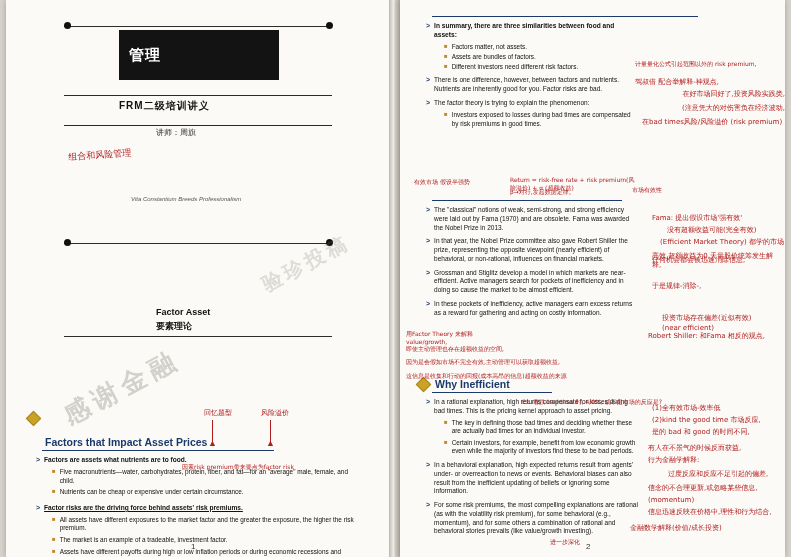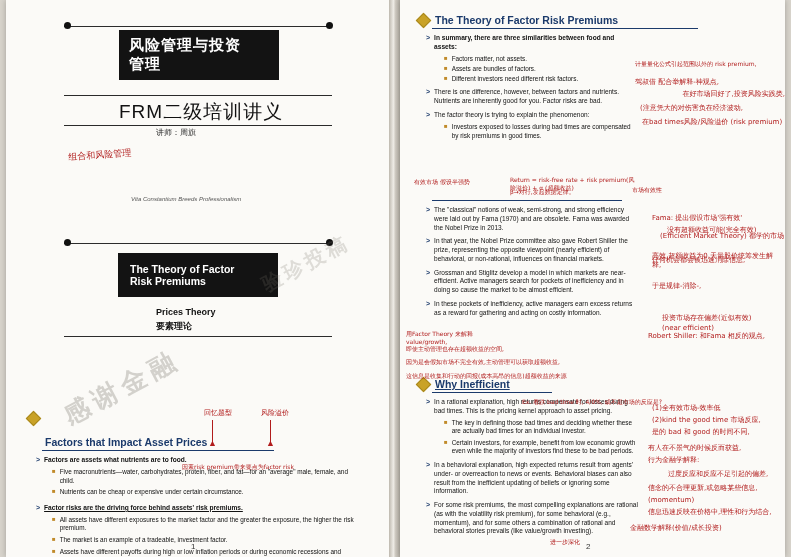--- a/index.html
+++ b/index.html
@@ -38,21 +38,21 @@
   .cover-rule{
     position:absolute;left:58px;top:95px;width:268px;height:0;
     border-top:1px solid #2a2a2a;
   }
   .cover-rule2{
     position:absolute;left:58px;top:125px;width:268px;height:0;
     border-top:1px solid #2a2a2a;
   }
   .cover-sub{
     position:absolute;left:113px;top:99px;width:220px;
-    font-size:19px;font-weight:normal;color:#111;letter-spacing:1px;
+    font-size:10px;font-weight:bold;color:#111;letter-spacing:1px;
   }
   .cover-teacher{
     position:absolute;left:150px;top:127px;font-size:8px;color:#333;
   }
   .dot{
     position:absolute;width:7px;height:7px;border-radius:50%;background:#111;
   }
   .rule-thin{position:absolute;height:0;border-top:1px solid #2c2c2c;}
   .chapter-box{
     position:absolute;left:112px;top:253px;width:160px;height:44px;
@@ -97,43 +97,36 @@
 
 <div class="spread">
 
   <div class="page page-left">
 
     <div class="rule-thin" style="left:58px;top:26px;width:268px;"></div>
     <div class="dot" style="left:58px;top:22px;"></div>
     <div class="dot" style="left:320px;top:22px;"></div>
 
     <div class="cover-title">
-      <div>风险管理与投资</div>
       <div>管理</div>
     </div>
 
     <div class="cover-rule"></div>
     <div class="cover-sub">FRM二级培训讲义</div>
     <div class="cover-rule2"></div>
     <div class="cover-teacher">讲师：周旗</div>
 
     <div class="hw" style="left:62px;top:152px;font-size:9px;transform:rotate(-4deg);">组合和风险管理</div>
     <div style="position:absolute;left:125px;top:196px;font-size:6px;color:#555;font-style:italic;">Vita Constantium Breeds Professionalism</div>
 
     <div class="rule-thin" style="left:58px;top:243px;width:268px;"></div>
     <div class="dot" style="left:58px;top:239px;"></div>
     <div class="dot" style="left:320px;top:239px;"></div>
 
-    <div class="chapter-box">
-      <div>
-        <div>The Theory of Factor</div>
-        <div>Risk Premiums</div>
-      </div>
-    </div>
-    <div class="chapter-sub">Prices Theory</div>
+    <div class="chapter-sub">Factor Asset</div>
     <div class="chapter-sub" style="top:320px;left:150px;">要素理论</div>
     <div class="rule-thin" style="left:58px;top:336px;width:268px;"></div>
 
     <div class="wm" style="left:52px;top:370px;">感谢金融</div>
     <div class="wm2" style="left:252px;top:250px;">验珍投稿</div>
 
     <div class="blk" style="left:22px;top:388px;width:345px;">
       <div class="sec">
         <div class="diamond"></div>
         <div class="sec-title" style="font-size:10.5px;margin-top:48px;">Factors that Impact Asset Prices</div>
@@ -180,24 +173,20 @@
     <div class="hw" style="left:176px;top:463px;font-size:6px;">因素risk premium带来要点为factor risk</div>
 
     <div class="pgnum" style="left:185px;">1</div>
   </div>
 
   <div class="gutter"></div>
 
   <div class="page page-right">
 
     <div class="blk" style="left:18px;top:14px;width:220px;">
-      <div class="sec">
-        <div class="diamond"></div>
-        <div class="sec-title" style="font-size:10.5px;">The Theory of Factor Risk Premiums</div>
-      </div>
       <div class="sec-underline" style="margin:2px 0 5px 14px;width:266px;"></div>
 
       <div class="bullet-row" style="margin-left:8px;margin-top:4px;">
         <span class="gt" style="font-size:7px;">&gt;</span>
         <span class="txt b" style="font-size:6.6px;line-height:1.35;width:205px;">In summary, there are three similarities between food and assets:</span>
       </div>
       <div class="bullet-row" style="margin-left:26px;margin-top:3px;">
         <span class="sq" style="font-size:6px;">■</span>
         <span class="txt" style="font-size:6.4px;">Factors matter, not assets.</span>
       </div>
@@ -242,21 +231,21 @@
       </div>
       <div class="bullet-row" style="margin-left:8px;margin-top:5px;">
         <span class="gt" style="font-size:7px;">&gt;</span>
         <span class="txt" style="font-size:6.5px;line-height:1.35;width:205px;">In these pockets of inefficiency, active managers earn excess returns as a reward for gathering and acting on costly information.</span>
       </div>
     </div>
 
     <div class="blk" style="left:18px;top:378px;width:220px;">
       <div class="sec">
         <div class="diamond"></div>
-        <div class="sec-title" style="font-size:10.5px;text-decoration:underline;">Why Inefficient</div>
+        <div class="sec-title" style="font-size:10.5px;">Why Inefficient</div>
       </div>
       <div class="sec-underline" style="margin:2px 0 5px 14px;width:120px;"></div>
 
       <div class="bullet-row" style="margin-left:8px;margin-top:4px;">
         <span class="gt" style="font-size:7px;">&gt;</span>
         <span class="txt" style="font-size:6.5px;line-height:1.35;width:205px;">In a rational explanation, high returns compensate for losses during bad times. This is the pricing kernel approach to asset pricing.</span>
       </div>
       <div class="bullet-row" style="margin-left:26px;margin-top:3px;">
         <span class="sq" style="font-size:6px;">■</span>
         <span class="txt" style="font-size:6.4px;line-height:1.35;width:190px;">The key in defining those bad times and deciding whether these are actually bad times for an individual investor.</span>
@@ -271,31 +260,31 @@
       </div>
       <div class="bullet-row" style="margin-left:8px;margin-top:5px;">
         <span class="gt" style="font-size:7px;">&gt;</span>
         <span class="txt" style="font-size:6.5px;line-height:1.35;width:205px;">For some risk premiums, the most compelling explanations are rational (as with the volatility risk premium), for some behavioral (e.g., momentum), and for some others a combination of rational and behavioral stories prevails (like value/growth investing).</span>
       </div>
     </div>
 
     <div class="hw" style="left:235px;top:60px;width:150px;font-size:6px;">计量量化公式引起范围以外的 risk premium,</div>
     <div class="hw" style="left:235px;top:78px;width:150px;">驾叔借 配合举解释-神观点,</div>
     <div class="hw" style="left:240px;top:90px;width:145px;text-align:right;">在好市场回好了,投资风险实践类,</div>
-    <div class="hw" style="left:240px;top:104px;width:145px;">(注意凭大的对伤害负在经济波动,</div>
+    <div class="hw" style="left:240px;top:104px;width:145px;text-align:right;">(注意凭大的对伤害负在经济波动,</div>
     <div class="hw" style="left:242px;top:118px;width:143px;">在bad times风险/风险溢价 (risk premium)</div>
 
     <div class="hw" style="left:14px;top:178px;width:110px;font-size:6px;">有效市场 假设半强势</div>
     <div class="hw" style="left:110px;top:176px;width:130px;font-size:6px;">Return = risk-free rate + risk premium(风险溢价) + α (超额收益)</div>
     <div class="hw" style="left:110px;top:188px;width:140px;font-size:6px;">β→对行,发起数据定律。</div>
     <div class="hw" style="left:232px;top:186px;width:150px;font-size:6px;">市场有效性</div>
 
     <div class="hw" style="left:252px;top:214px;width:130px;">Fama: 提出假设市场'强有效'</div>
     <div class="hw" style="left:252px;top:226px;width:130px;margin-left:15px;">没有超额收益可能(完全有效)</div>
-    <div class="hw" style="left:252px;top:232px;width:130px;padding-left:8px;">(Efficient Market Theory) 都学的市场</div>
+    <div class="hw" style="left:252px;top:238px;width:130px;padding-left:8px;">(Efficient Market Theory) 都学的市场</div>
     <div class="hw" style="left:252px;top:252px;width:130px;">高效,超额收益为0,天量股价统筹发生解释,</div>
     <div class="hw" style="left:252px;top:256px;width:130px;">任何机会都会被迅速消除信息,</div>
     <div class="hw" style="left:252px;top:282px;width:130px;">于是规律-消除-,</div>
     <div class="hw" style="left:248px;top:300px;width:135px;margin-top:32px;">Robert Shiller: 和Fama 相反的观点,</div>
     <div class="hw" style="left:262px;top:314px;width:120px;">投资市场存在偏差(近似有效)</div>
     <div class="hw" style="left:262px;top:324px;width:120px;">(near efficient)</div>
 
     <div class="hw" style="left:6px;top:330px;width:70px;font-size:6px;">用Factor Theory 来解释 value/growth,</div>
     <div class="hw" style="left:6px;top:345px;width:115px;font-size:6px;">即使主动管理也存在超额收益的空间,</div>
     <div class="hw" style="left:6px;top:358px;width:230px;font-size:6px;">因为是会假如市场不完全有效,主动管理可以获取超额收益,</div>

